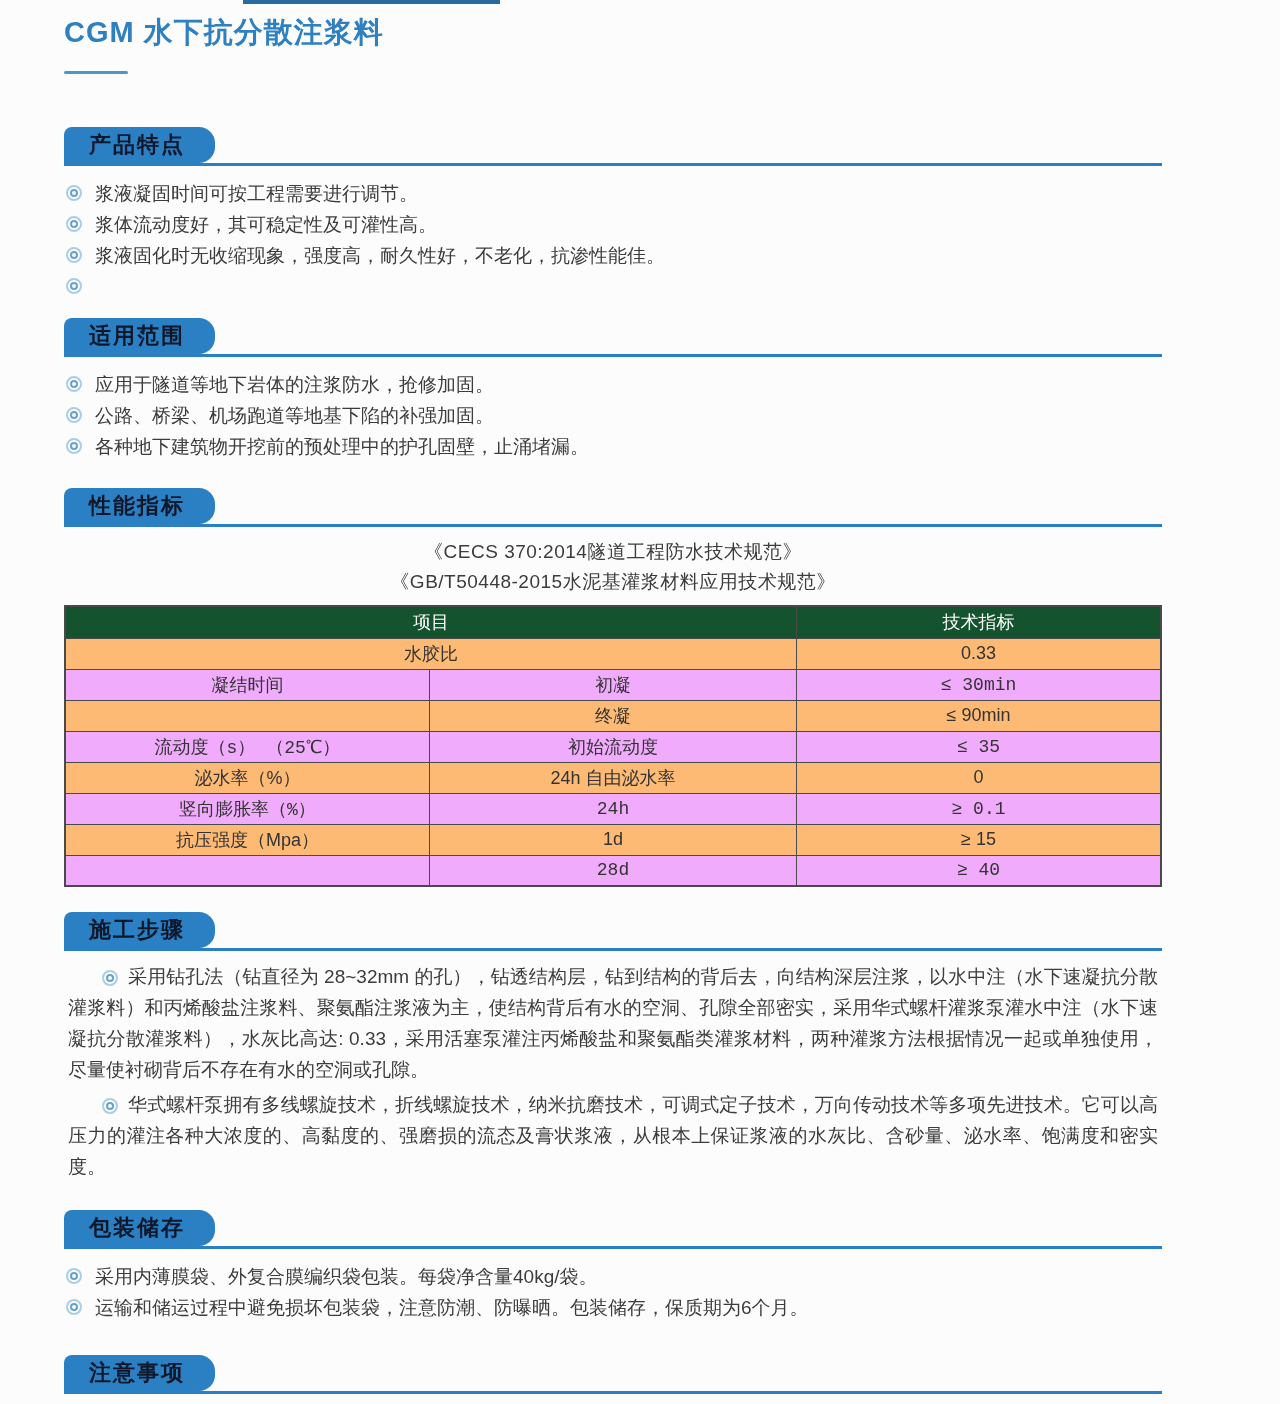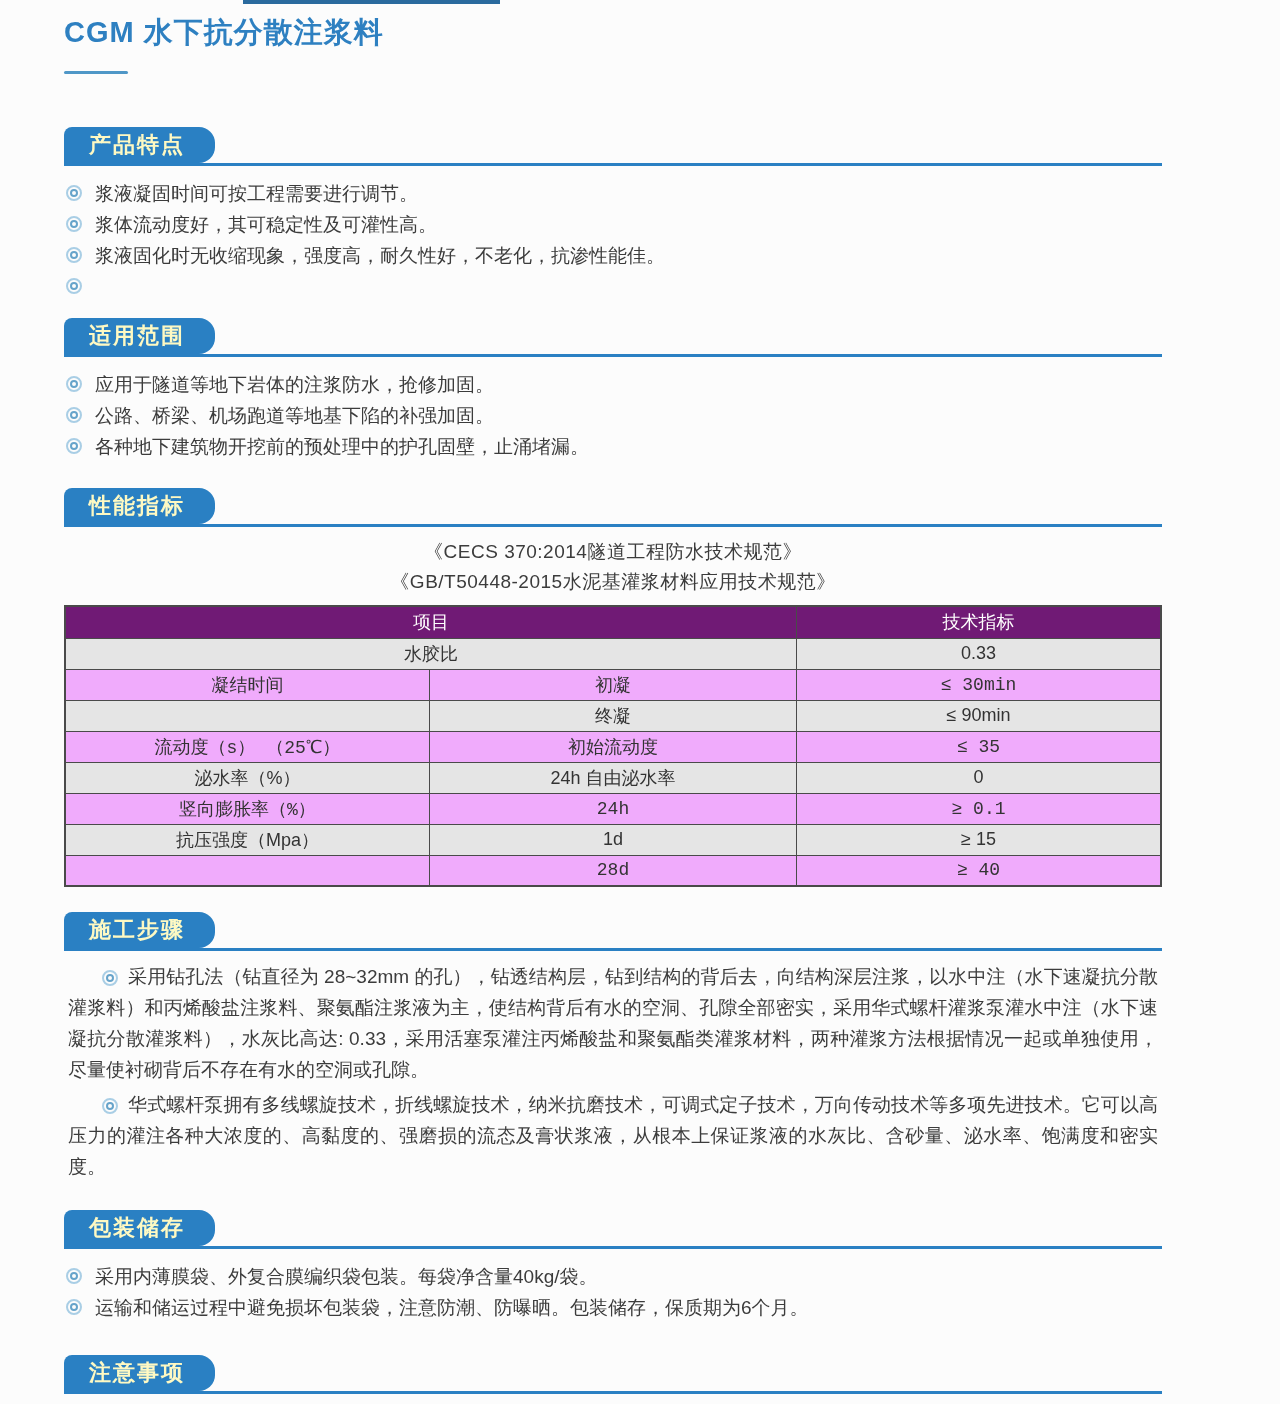--- a/index.html
+++ b/index.html
@@ -27,21 +27,21 @@
 
   .section-head { border-bottom:3px solid #2a80c3; line-height:0; }
   .head-mt-features { margin-top:53px; }
   .head-mt-scope { margin-top:24px; }
   .head-mt-perf { margin-top:26px; }
   .head-mt-constr { margin-top:25px; }
   .head-mt-pack { margin-top:28px; }
   .head-mt-notes { margin-top:32px; }
   .tab {
     display:inline-block;
-    background:#2a80c3; color:#fef9c3;
+    background:#2a80c3; color:#0f172a;
     font-size:22px; line-height:24px; font-weight:bold;
     padding:6px 30px 6px 25px;
     border-radius:8px 16px 16px 0;
     letter-spacing:2px;
   }
 
   .list { margin:12px 0 0 0; padding:0; list-style:none; }
   .list li {
     display:flex; align-items:flex-start;
     font-size:19px; line-height:31px; color:#3c3c3c;
@@ -68,23 +68,23 @@
     border-collapse:collapse;
     border:2px solid #4a4a4a;
   }
   table.perf td {
     border:1px solid #4a4a4a;
     text-align:center; vertical-align:middle;
     font-size:18px; height:31px; padding:0 6px;
     color:#333333;
   }
   table.perf tr.thead td {
-    background:#701a75; color:#ffffff; height:32px; font-size:18px;
-  }
-  table.perf tr.gray td { background:#e5e5e5; }
+    background:#14532d; color:#ffffff; height:32px; font-size:18px;
+  }
+  table.perf tr.gray td { background:#fdba74; }
   table.perf tr.white td { background:#f0abfc;font-family:Liberation Mono, monospace; }
 
   .paras { margin-top:10px; }
   .paras p {
     margin:4px; text-align:justify;
     font-size:19px; line-height:31px; color:#3c3c3c;
     text-indent:34px;
   }
 </style>
 </head>

